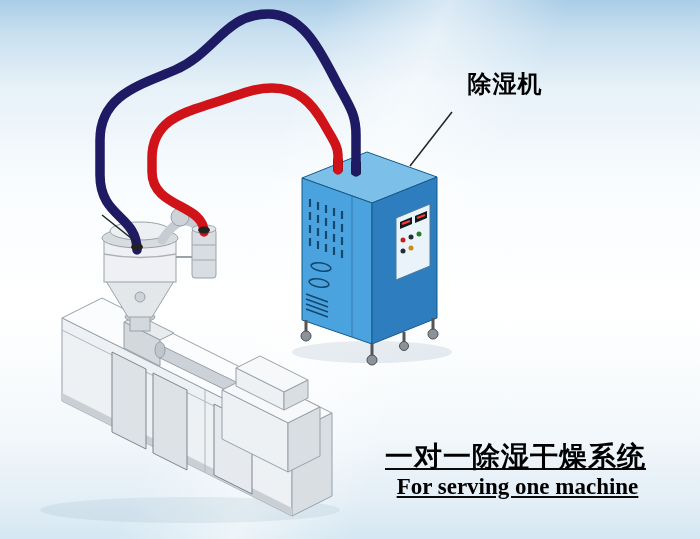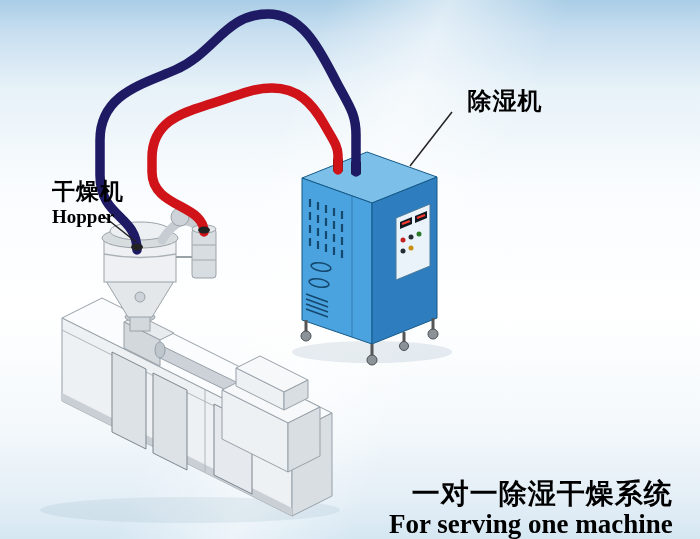--- a/index.html
+++ b/index.html
@@ -11,30 +11,30 @@
       #a9cde6 0%, #c8dff0 6%, #e6f1f8 16%, #f9fcfe 34%,
       #ffffff 58%, #f3f8fb 80%, #e3eef6 93%, #d5e7f2 100%);
     font-family:"Liberation Sans", sans-serif;
   }
   .bg-streak{
     position:absolute;inset:0;pointer-events:none;
     background:linear-gradient(112deg, rgba(255,255,255,0) 36%,
       rgba(255,255,255,.55) 49%, rgba(255,255,255,0) 62%);
   }
   svg{position:absolute;left:0;top:0;}
-  .label{position:absolute;color:#0a0a0a;margin-top:17px;}
+  .label{position:absolute;color:#0a0a0a;}
   .label-zh{display:block;font-weight:700;font-size:24px;line-height:28px;letter-spacing:1px;color:#000;font-family:"Liberation Sans",sans-serif;}
   .label-en{display:block;font-weight:700;font-size:20px;line-height:24px;color:#000;font-family:"Liberation Serif",serif;}
   #hopper-label{left:52px;top:160px;text-align:left;}
   #hopper-label .label-zh{font-size:23px;}
   #hopper-label .label-en{font-size:19px;}
   #dehumidifier-label{left:442px;top:70px;width:126px;text-align:center;}
-  #caption{left:385px;top:460px;text-align:right;}
+  #caption{left:385px;top:440px;text-align:center;text-decoration:underline;}
   #caption .label-zh{font-size:28px;line-height:34px;}
-  #caption .label-en{font-size:27px;line-height:26px;padding-left:4px;}
+  #caption .label-en{font-size:23px;line-height:26px;padding-left:4px;}
 </style>
 </head>
 <body>
 
 <div id="stage">
   <div class="bg-streak"></div>
 
   <svg width="700" height="539" viewBox="0 0 700 539">
 
     <ellipse cx="372" cy="352" rx="80" ry="11" fill="rgba(110,145,170,0.16)"></ellipse>
@@ -127,24 +127,20 @@
       <path d="M137 250 C137 215 100 218 100 175 L100 140 C100 95 140 85 175 70 C215 53 225 14 268 14 C305 14 322 55 338 85 C350 107 356 115 356 135 L356 172" stroke="#1e1a63" stroke-width="9.5"></path>
       <path d="M204 232 C204 204 152 208 152 172 L152 158 C152 120 185 112 210 104 C240 95 252 88 272 88 C298 88 312 103 324 124 C333 140 338 146 338 155 L338 170" stroke="#cf1318" stroke-width="9.5"></path>
       <ellipse cx="137" cy="247" rx="6" ry="3.5" fill="#222" stroke="none"></ellipse>
       <ellipse cx="204" cy="230" rx="6" ry="3.5" fill="#222" stroke="none"></ellipse>
     </g>
 
     <line x1="102" y1="215" x2="136" y2="242" stroke="#222" stroke-width="1.5"></line>
     <line x1="452" y1="112" x2="410" y2="166" stroke="#222" stroke-width="1.5"></line>
   </svg>
 
-  <div class="label" id="hopper-label">
-    <span class="label-zh">干燥机</span>
-    <span class="label-en">Hopper</span>
-  </div>
 
   <div class="label" id="dehumidifier-label">
     <span class="label-zh">除湿机</span>
   </div>
 
   <div class="label" id="caption">
     <span class="label-zh">一对一除湿干燥系统</span>
     <span class="label-en">For serving one machine</span>
   </div>
 </div>

